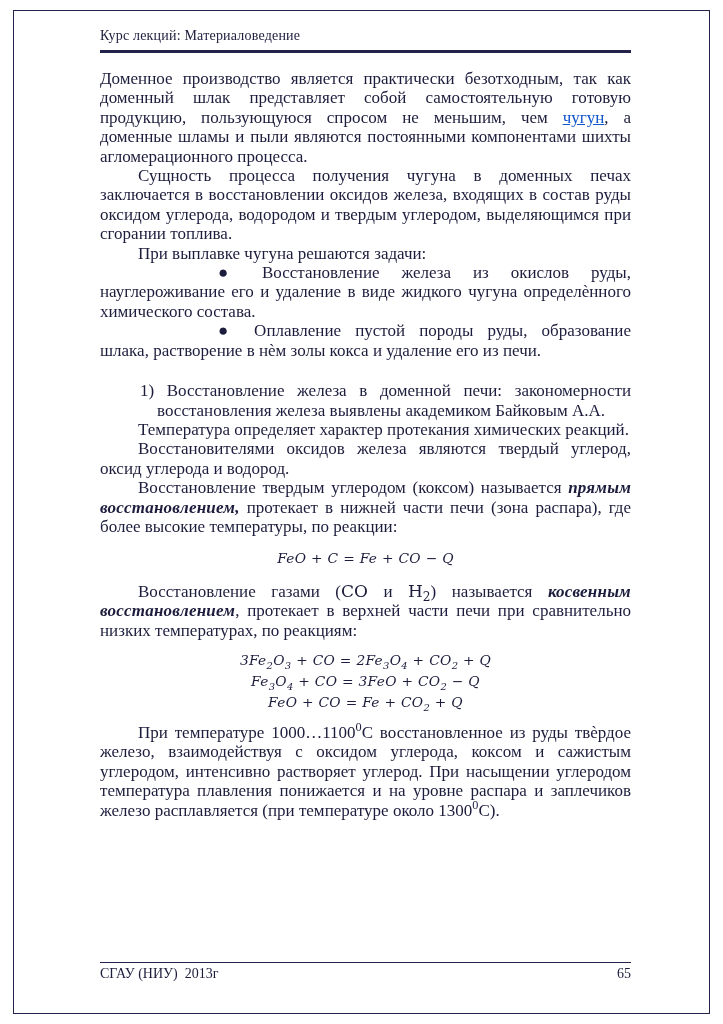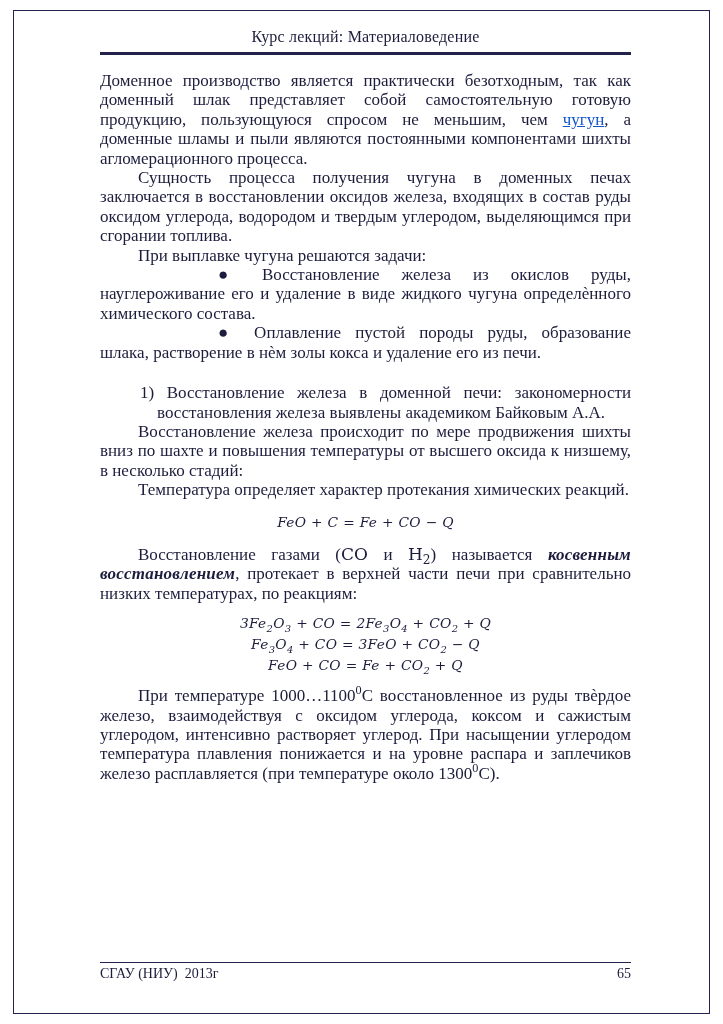--- a/index.html
+++ b/index.html
@@ -19,22 +19,21 @@
   }
   .frame{
     position:absolute;top:10px;left:13px;right:13px;bottom:10px;
     border:1.6px solid var(--rule);
     pointer-events:none;
   }
   .content{
     position:absolute;left:100px;right:92px;top:28px;
   }
   .title{
-    font-size:16px;
-    text-align:center;
+    font-size:14px;
     letter-spacing:.2px;
     margin:0 0 6px 0;
   }
   .header-rule{
     height:3px;
     border-top:2.5px solid var(--rule);
     border-bottom:1.1px solid var(--rule);
     margin-bottom:16px;
   }
   p.para{
@@ -89,24 +88,25 @@
     </div>
 
     <p class="para"><span>Доменное производство является практически безотходным, так как доменный шлак представляет собой самостоятельную готовую продукцию, пользующуюся спросом не меньшим, чем </span><a href="#" class="seg-link">чугун</a><span>, а доменные шламы и пыли являются постоянными компонентами шихты агломерационного процесса.</span></p>
     <p class="para ind"><span>Сущность процесса получения чугуна в доменных печах заключается в восстановлении оксидов железа, входящих в состав руды оксидом углерода, водородом и твердым углеродом, выделяющимся при сгорании топлива.</span></p>
     <p class="para ind"><span>При выплавке чугуна решаются задачи:</span></p>
 
     <p class="para bullet"><span class="seg-bullet">●</span><span>Восстановление железа из окислов руды, науглероживание его и удаление в виде жидкого чугуна определѐнного химического состава.</span></p>
     <p class="para bullet"><span class="seg-bullet">●</span><span>Оплавление пустой породы руды, образование шлака, растворение в нѐм золы кокса и удаление его из печи.</span></p>
 
     <p class="para hang"><span>1) Восстановление железа в доменной печи: закономерности восстановления железа выявлены академиком Байковым А.А.</span></p>
-    <p class="para ind"><span>Восстановление железа происходит по мере продвижения шихты вниз по шахте и повышения температуры от высшего оксида к низшему, в несколько стадий:</span></p>
 
 
     <p class="para ind"><span>Температура определяет характер протекания химических реакций.</span></p>
+    <p class="para ind"><span>Восстановителями оксидов железа являются твердый углерод, оксид углерода и водород.</span></p>
+    <p class="para ind"><span>Восстановление твердым углеродом (коксом) называется </span><span class="seg-emph">прямым восстановлением,</span><span> протекает в нижней части печи (зона распара), где более высокие температуры, по реакции:</span></p>
 
     <div class="formula lg"><span>FeO + C = Fe + CO − Q</span></div>
 
     <p class="para ind"><span>Восстановление газами (</span><span class="seg-math">CO</span><span> и </span><span class="seg-math">H</span><sub class="seg-math">2</sub><span>) называется </span><span class="seg-emph">косвенным восстановлением</span><span>, протекает в верхней части печи при сравнительно низких температурах, по реакциям:</span></p>
 
     <div class="fgroup">
       <div class="formula"><span>3Fe</span><sub>2</sub><span>O</span><sub>3</sub><span> + CO = 2Fe</span><sub>3</sub><span>O</span><sub>4</sub><span> + CO</span><sub>2</sub><span> + Q</span></div>
       <div class="formula"><span>Fe</span><sub>3</sub><span>O</span><sub>4</sub><span> + CO = 3FeO + CO</span><sub>2</sub><span> − Q</span></div>
       <div class="formula"><span>FeO + CO = Fe + CO</span><sub>2</sub><span> + Q</span></div>
     </div>

